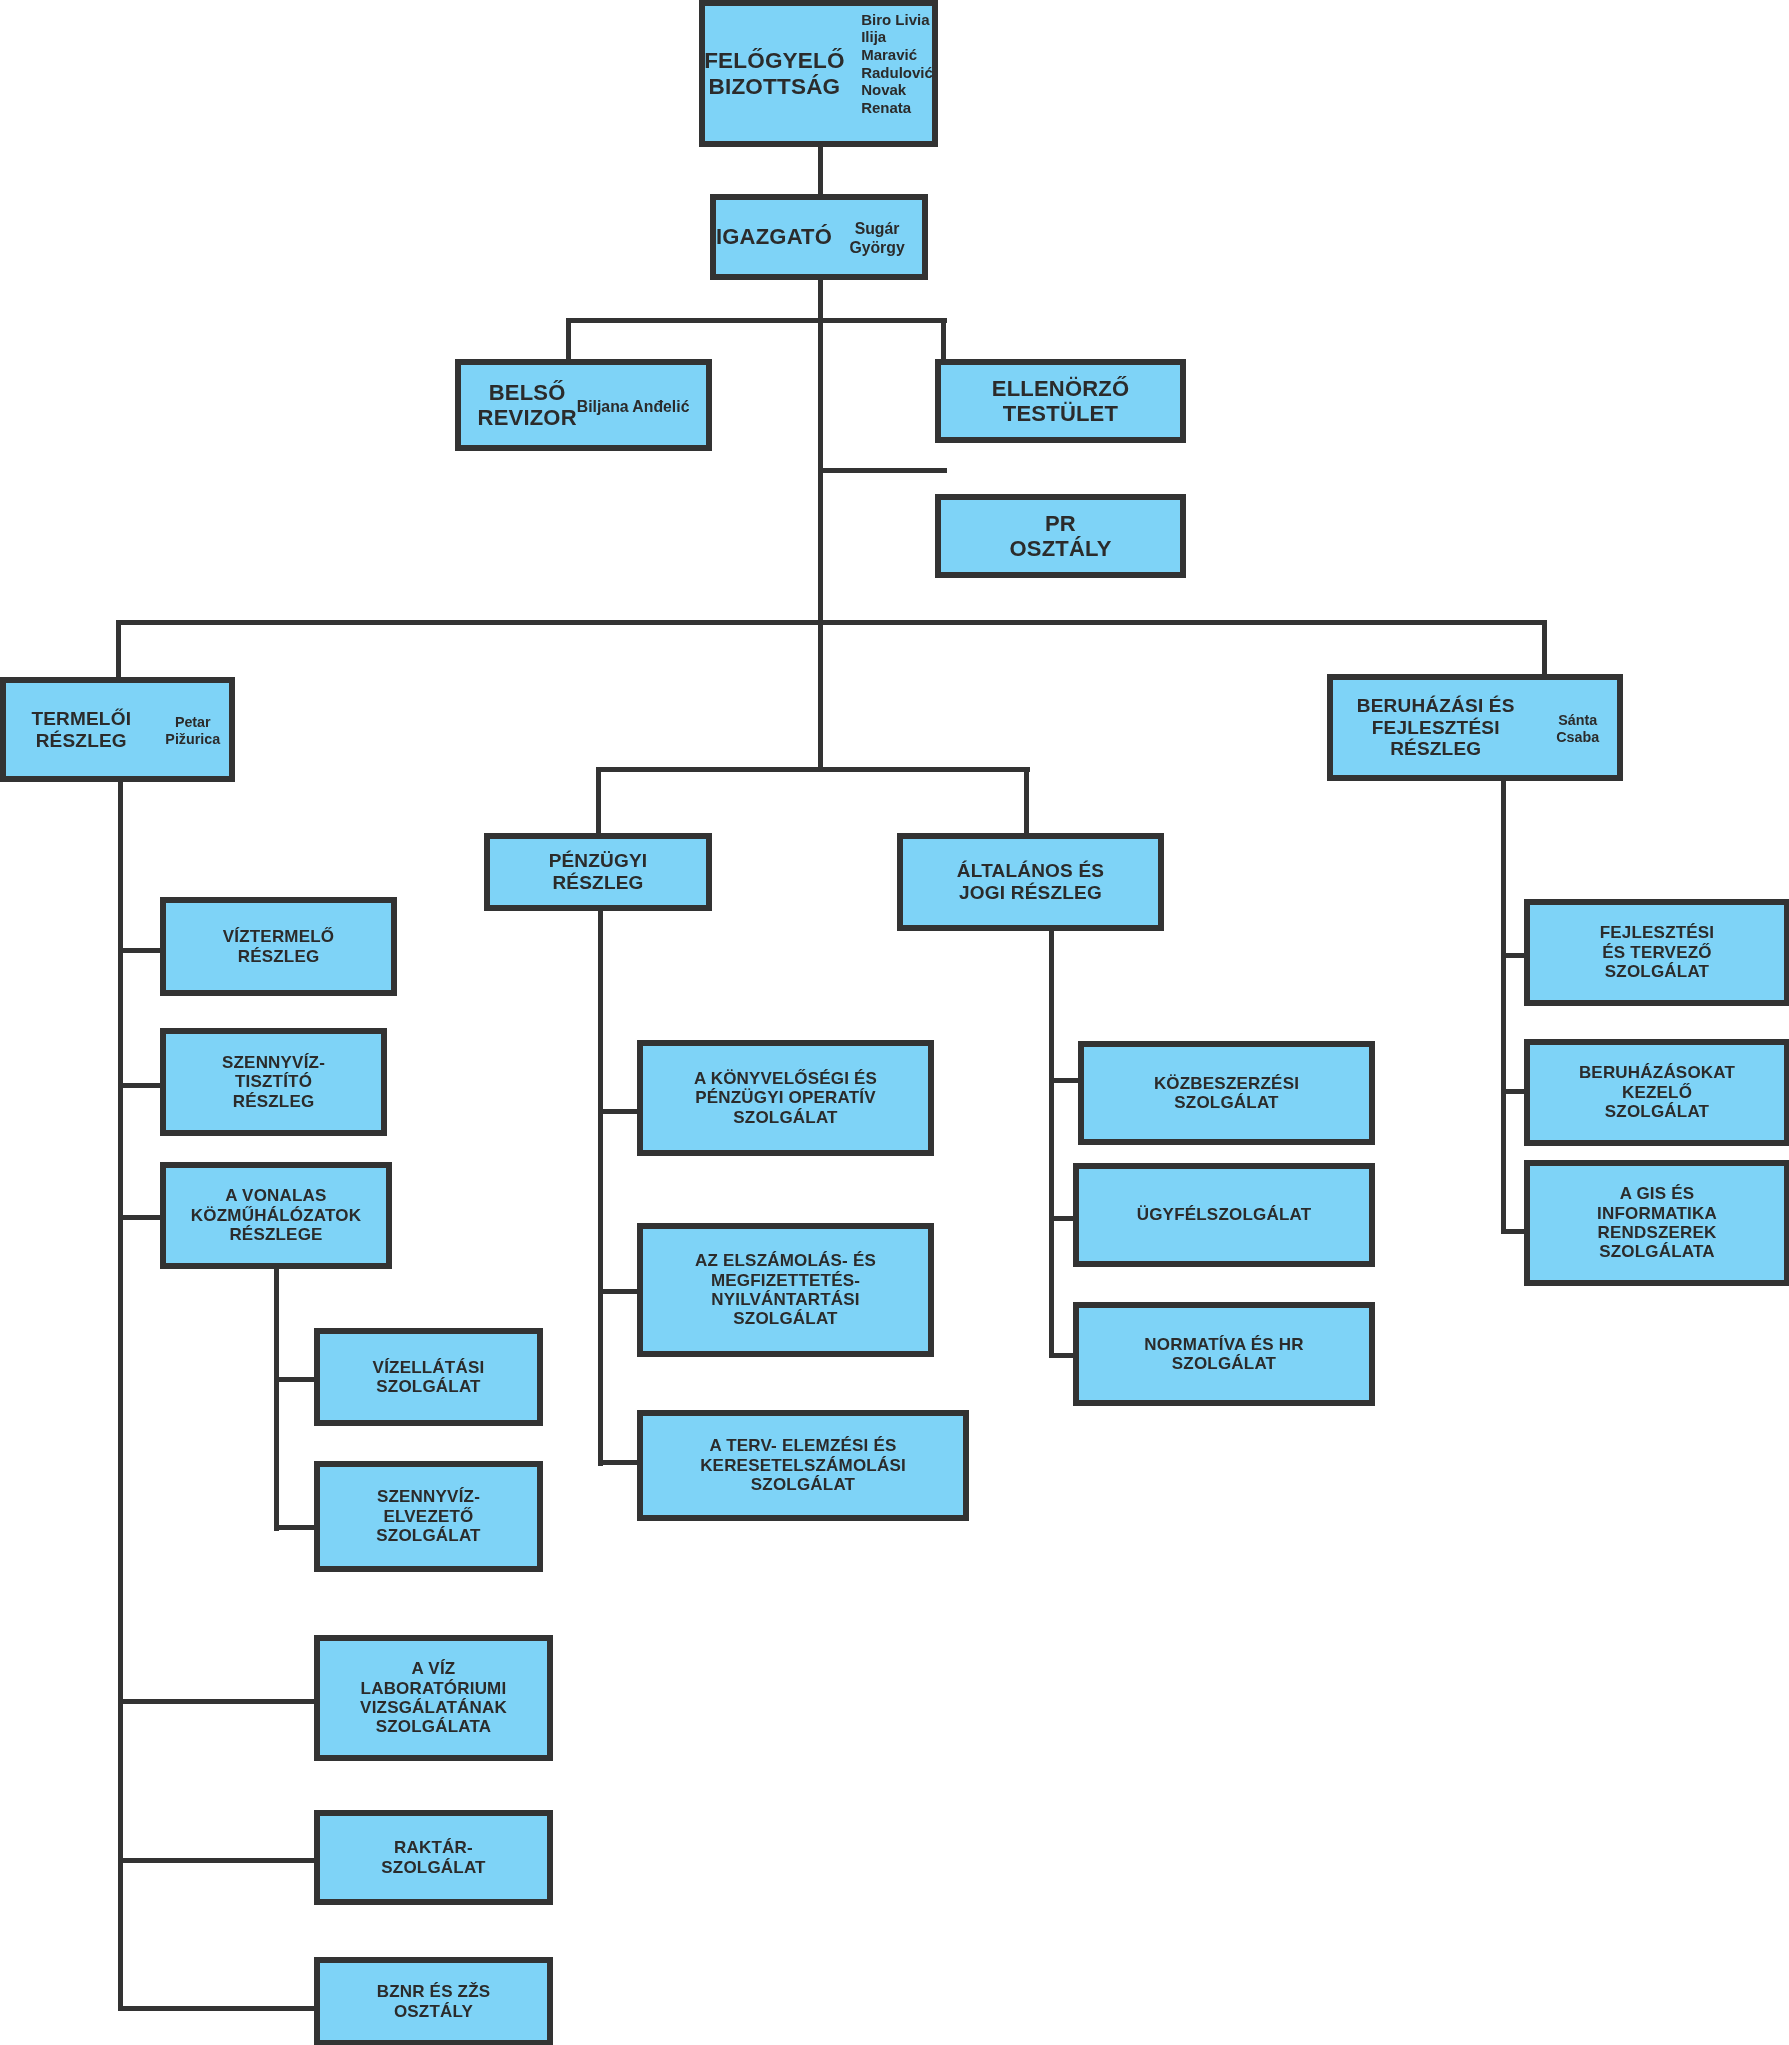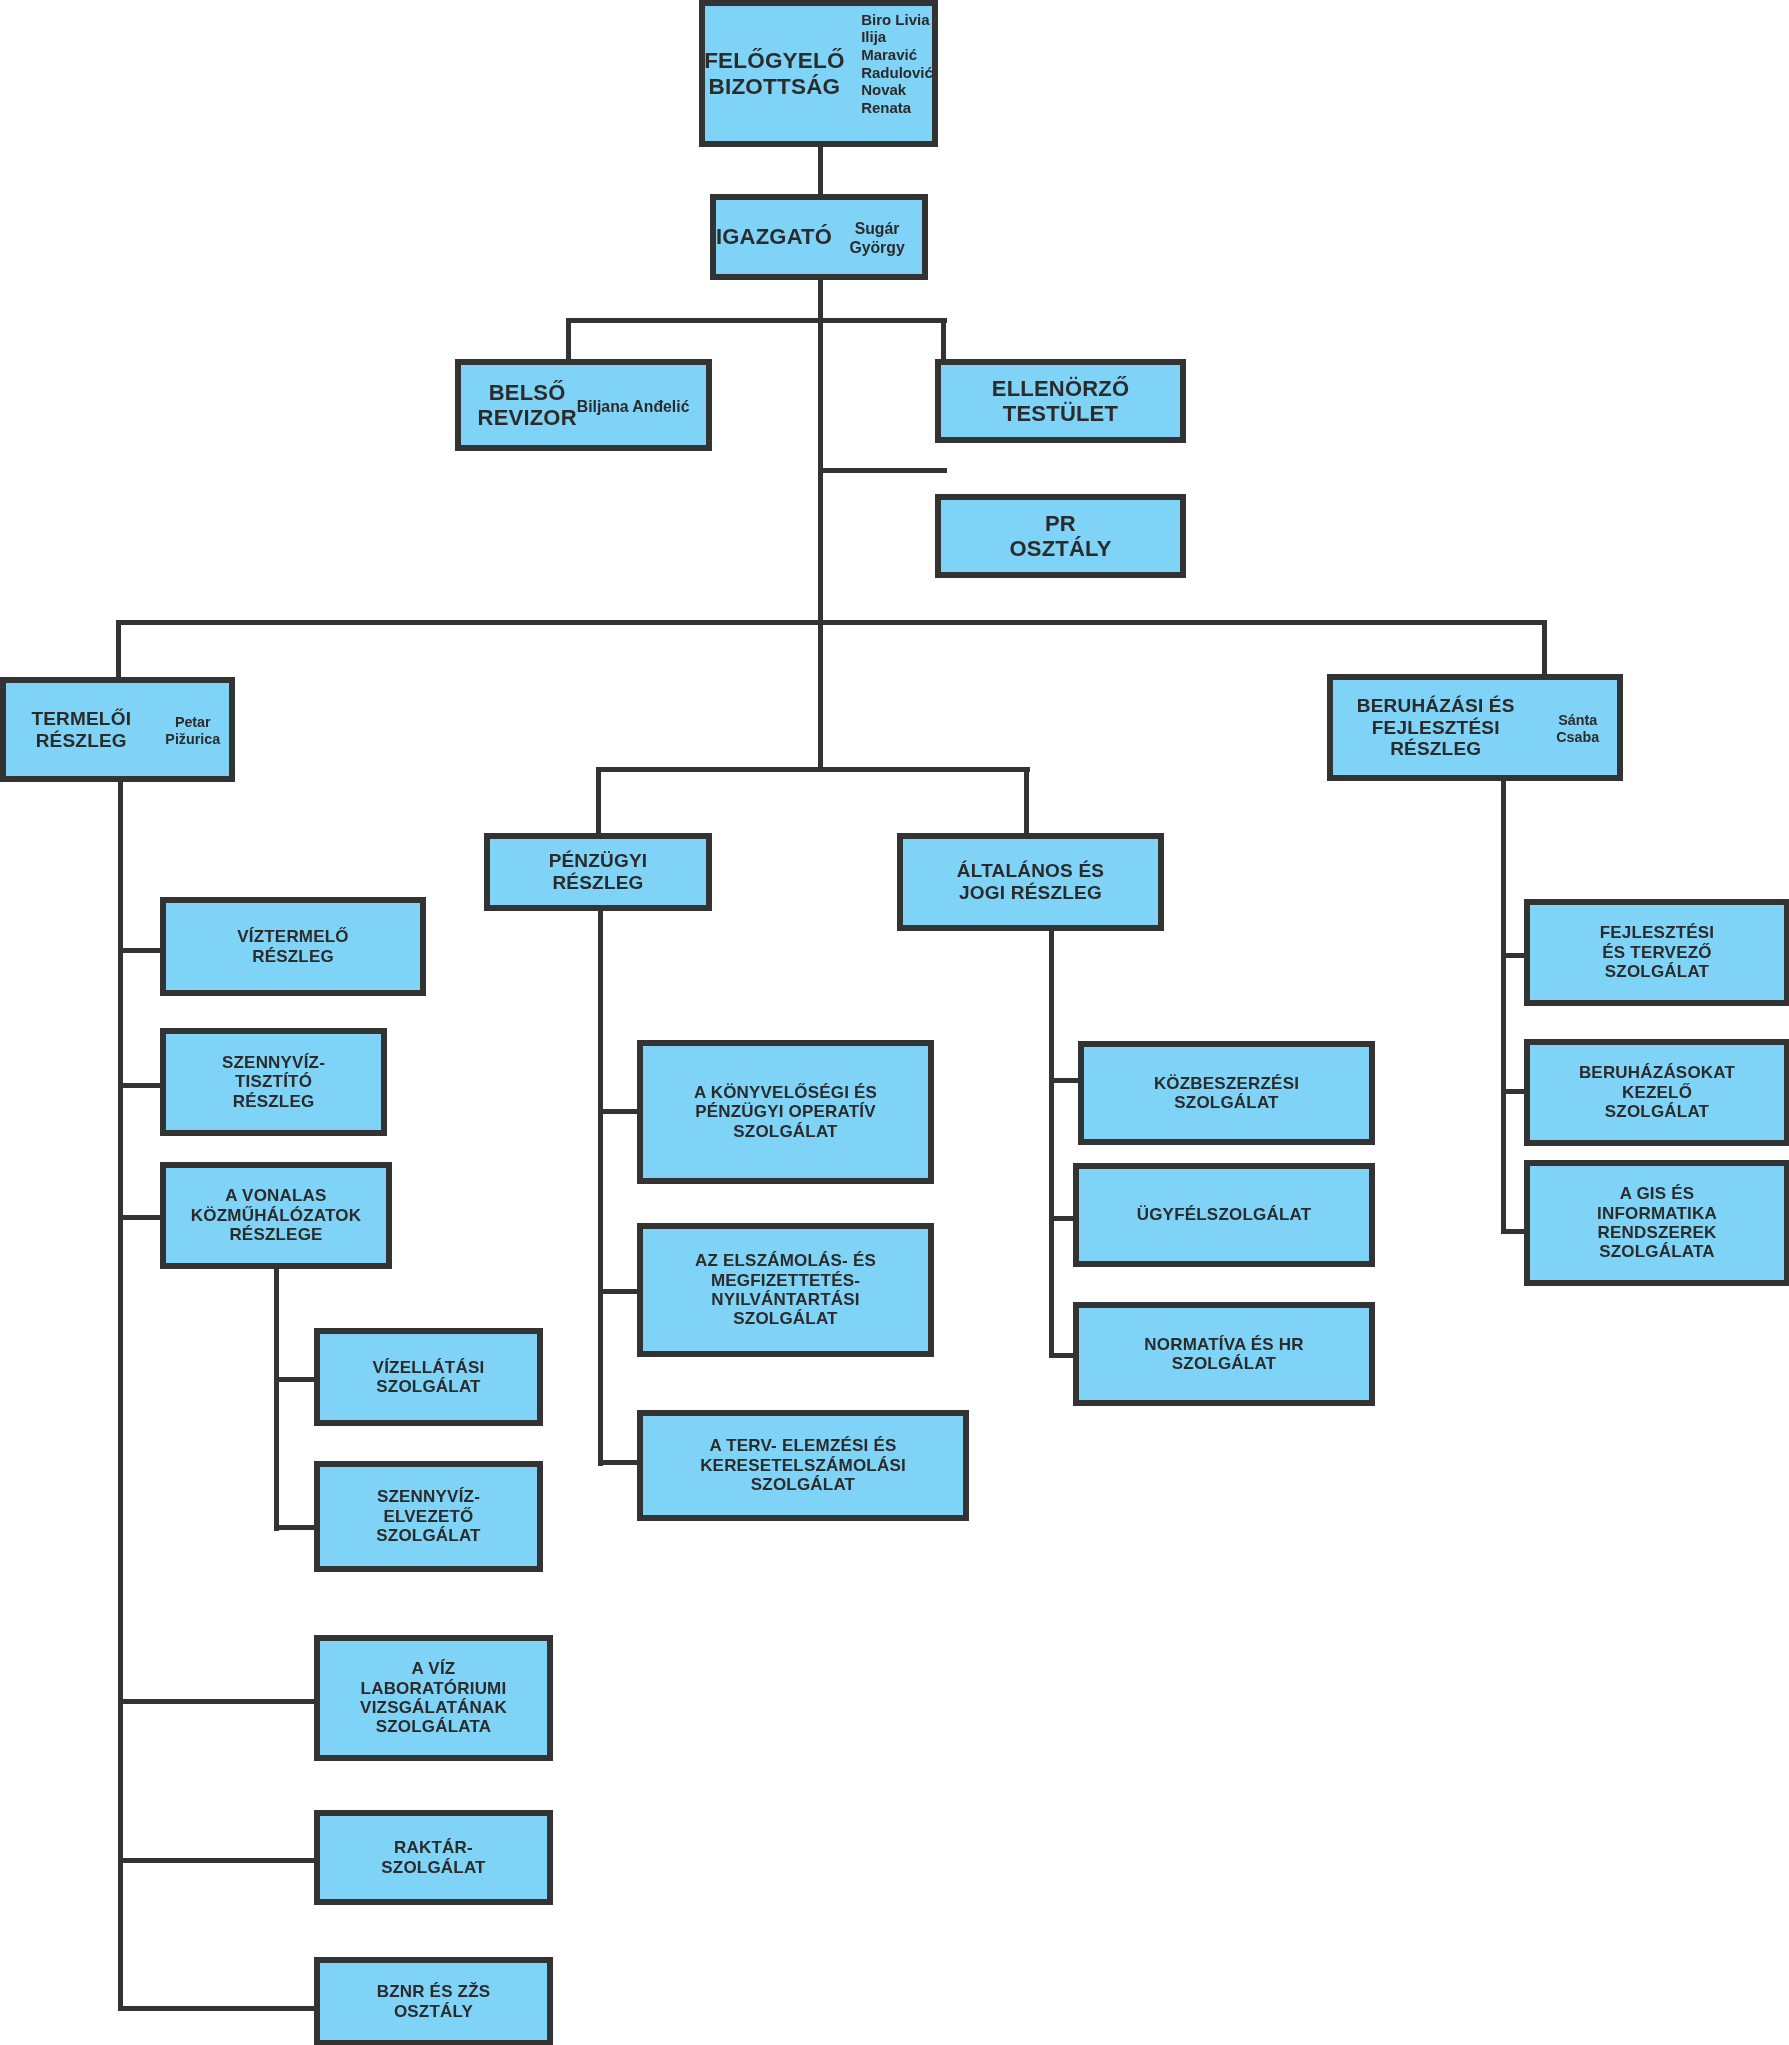--- a/index.html
+++ b/index.html
@@ -150,21 +150,21 @@
     <div class="title">BERUHÁZÁSI ÉS
 FEJLESZTÉSI RÉSZLEG</div>
     <div class="person">Sánta Csaba</div>
   </div>
 
   <div class="node t-div" style="left:897px; top:833px; width:267px; height:98px;">
     <div class="title">ÁLTALÁNOS ÉS
 JOGI RÉSZLEG</div>
   </div>
 
-  <div class="node t-leaf" style="left:160px; top:897px; width:266px; height:99px;">
+  <div class="node t-leaf" style="left:160px; top:897px; width:237px; height:99px;">
     <div class="title">VÍZTERMELŐ
 RÉSZLEG</div>
   </div>
 
   <div class="node t-leaf" style="left:160px; top:1028px; width:227px; height:108px;">
     <div class="title">SZENNYVÍZ-
 TISZTÍTÓ
 RÉSZLEG</div>
   </div>
 
@@ -195,21 +195,21 @@
   <div class="node t-leaf" style="left:314px; top:1810px; width:239px; height:95px;">
     <div class="title">RAKTÁR-
 SZOLGÁLAT</div>
   </div>
 
   <div class="node t-leaf" style="left:314px; top:1957px; width:239px; height:89px;">
     <div class="title">BZNR ÉS ZŽS
 OSZTÁLY</div>
   </div>
 
-  <div class="node t-leaf" style="left:637px; top:1040px; width:297px; height:144px;">
+  <div class="node t-leaf" style="left:637px; top:1040px; width:297px; height:116px;">
     <div class="title">A KÖNYVELŐSÉGI ÉS
 PÉNZÜGYI OPERATÍV
 SZOLGÁLAT</div>
   </div>
 
   <div class="node t-leaf" style="left:637px; top:1223px; width:297px; height:134px;">
     <div class="title">AZ ELSZÁMOLÁS- ÉS
 MEGFIZETTETÉS-
 NYILVÁNTARTÁSI
 SZOLGÁLAT</div>

